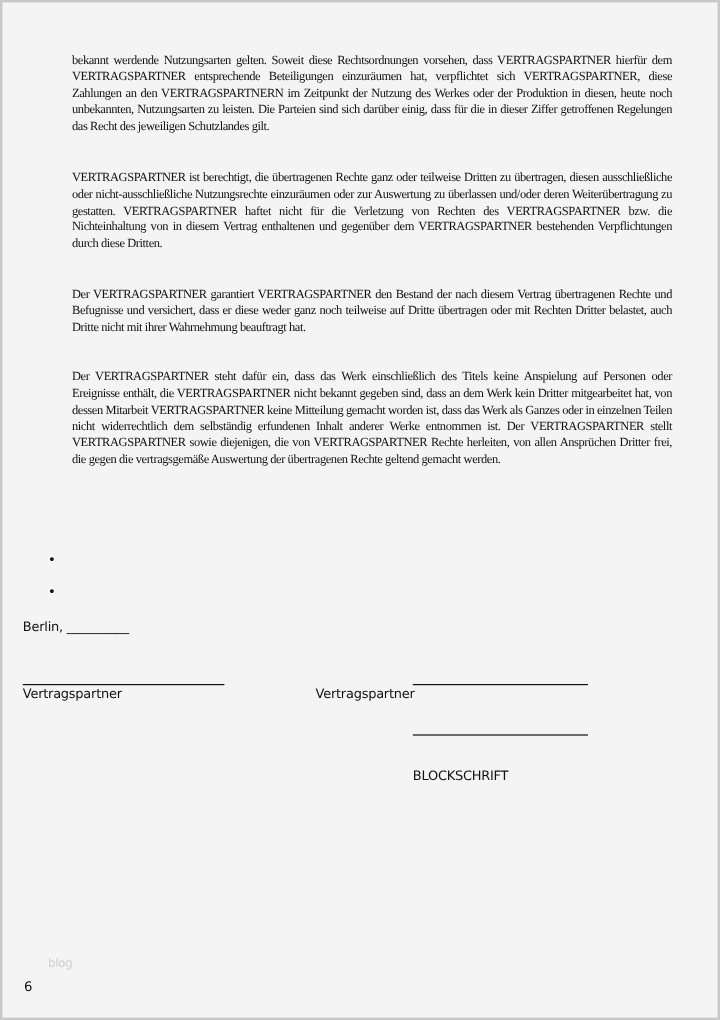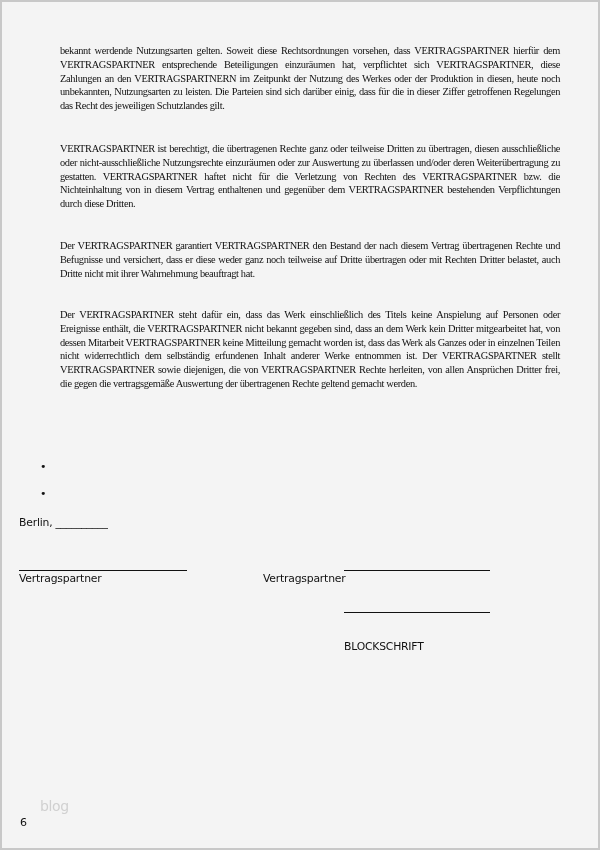--- a/index.html
+++ b/index.html
@@ -10,21 +10,21 @@
     font-family: "DejaVu Sans", sans-serif; font-size: 10.4px; color: #111;
     letter-spacing: -0.35px;
   }
   .para {
     position: absolute; left: 58px; width: 500px;
     line-height: 13.8px; text-align: justify; margin: 0; font-family: Liberation Serif, serif;
   }
   .bullet { position: absolute; left: 38px; font-size: 11px; }
   .txt { position: absolute; font-size: 10.8px; line-height: 14px; letter-spacing: -0.2px; }
   .line { position: absolute; height: 0; border-top: 1px solid #111; }
-  .watermark { position: absolute; left: 38px; top: 796px; color: #d0d0d0; font-size: 14px; }
+  .watermark { position: absolute; left: 38px; top: 796px; color: #d0d0d0; font-size: 10px; }
   .pagenum { position: absolute; left: 18px; top: 814px; font-size: 11px; }
 </style>
 </head>
 <body>
 
 <div class="page">
   <p class="para" style="top:42px;">bekannt werdende Nutzungsarten gelten. Soweit diese Rechtsordnungen vorsehen, dass VERTRAGSPARTNER hierfür dem VERTRAGSPARTNER entsprechende Beteiligungen einzuräumen hat, verpflichtet sich VERTRAGSPARTNER, diese Zahlungen an den VERTRAGSPARTNERN im Zeitpunkt der Nutzung des Werkes oder der Produktion in diesen, heute noch unbekannten, Nutzungsarten zu leisten. Die Parteien sind sich darüber einig, dass für die in dieser Ziffer getroffenen Regelungen das Recht des jeweiligen Schutzlandes gilt.</p>
   <p class="para" style="top:140px;">VERTRAGSPARTNER ist berechtigt, die übertragenen Rechte ganz oder teilweise Dritten zu übertragen, diesen ausschließliche oder nicht-ausschließliche Nutzungsrechte einzuräumen oder zur Auswertung zu überlassen und/oder deren Weiterübertragung zu gestatten. VERTRAGSPARTNER haftet nicht für die Verletzung von Rechten des VERTRAGSPARTNER bzw. die Nichteinhaltung von in diesem Vertrag enthaltenen und gegenüber dem VERTRAGSPARTNER bestehenden Verpflichtungen durch diese Dritten.</p>
   <p class="para" style="top:237px;">Der VERTRAGSPARTNER garantiert VERTRAGSPARTNER den Bestand der nach diesem Vertrag übertragenen Rechte und Befugnisse und versichert, dass er diese weder ganz noch teilweise auf Dritte übertragen oder mit Rechten Dritter belastet, auch Dritte nicht mit ihrer Wahrnehmung beauftragt hat.</p>
   <p class="para" style="top:306px;">Der VERTRAGSPARTNER steht dafür ein, dass das Werk einschließlich des Titels keine Anspielung auf Personen oder Ereignisse enthält, die VERTRAGSPARTNER nicht bekannt gegeben sind, dass an dem Werk kein Dritter mitgearbeitet hat, von dessen Mitarbeit VERTRAGSPARTNER keine Mitteilung gemacht worden ist, dass das Werk als Ganzes oder in einzelnen Teilen nicht widerrechtlich dem selbständig erfundenen Inhalt anderer Werke entnommen ist. Der VERTRAGSPARTNER stellt VERTRAGSPARTNER sowie diejenigen, die von VERTRAGSPARTNER Rechte herleiten, von allen Ansprüchen Dritter frei, die gegen die vertragsgemäße Auswertung der übertragenen Rechte geltend gemacht werden.</p>

